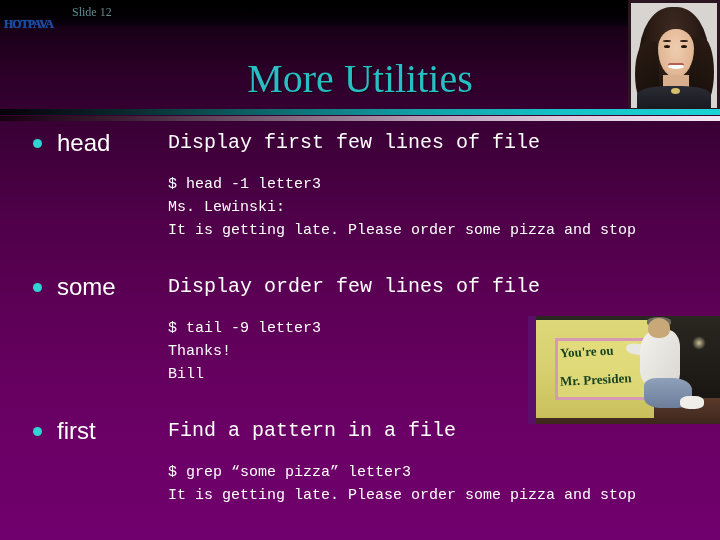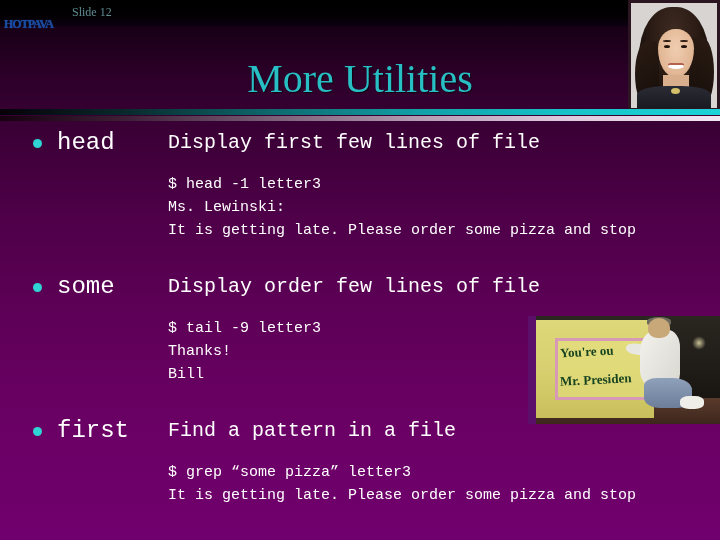--- a/index.html
+++ b/index.html
@@ -209,21 +209,21 @@
     left: 33px;
     top: 13px;
     width: 9px; height: 9px;
     background: #2fd4d4;
     border-radius: 50%;
   }
   .cmd {
     position: absolute;
     left: 57px;
     top: 0;
-    font-family: Liberation Mono, monospace;
+    font-family: Liberation Sans, sans-serif;
     font-size: 24px;
     line-height: 34px;
     color: #ffffff;
     white-space: pre;
   }
   .desc {
     position: absolute;
     left: 168px;
     top: 0;
     font-family: "Liberation Mono", monospace;

